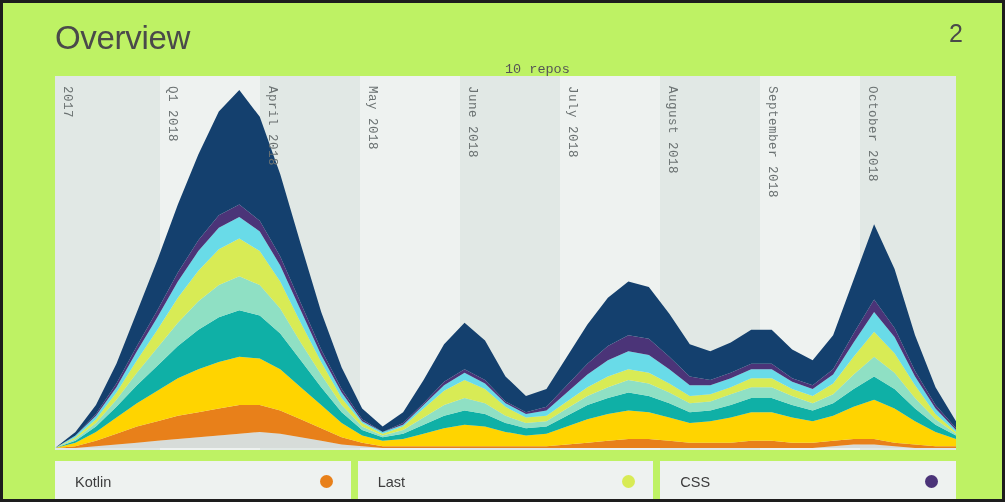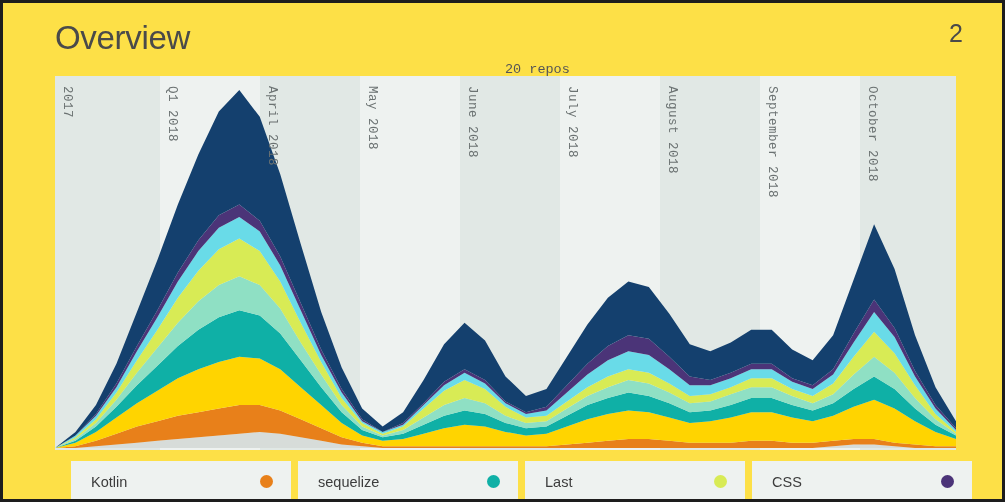--- a/index.html
+++ b/index.html
@@ -7,21 +7,21 @@
     padding: 0;
     background: #ffffff;
   }
   body {
     font-family: "Liberation Sans", sans-serif;
   }
   .page {
     position: relative;
     width: 1005px;
     height: 502px;
-    background: #fde047;
+    background: #bef264;
     box-sizing: border-box;
     border: 3px solid #1d1d1d;
     overflow: hidden;
   }
 
   
   .header {
     position: absolute;
     left: 0; top: 0;
     width: 1005px;
@@ -94,21 +94,20 @@
 
   
   .legend {
     position: absolute;
     left: 52px;
     top: 458px;
     width: 901px;
     height: 41px;
     display: flex;
     gap: 7px;
-    margin-left: 16px;
   }
   .legend-item {
     flex: 1 1 0;
     background: #eef2f0;
     display: flex;
     align-items: center;
     justify-content: space-between;
     padding: 0 18px 0 20px;
     box-sizing: border-box;
     height: 41px;
@@ -126,21 +125,21 @@
   }
 </style>
 </head>
 <body>
 
 <div class="page">
 
   <div class="header">
     <div class="page-title">Overview</div>
     <div class="meta">
-      <div>20 repos</div>
+      <div>10 repos</div>
       <div>Last updated: 2018/10/23 — 14:10:00</div>
     </div>
     <div class="page-number">2</div>
   </div>
 
   <div class="chart">
     <div class="bands">
         <div class="band" style="left: 0px; width: 104.966px; background: rgb(225, 232, 229);"></div>
         <div class="band" style="left: 104.966px; width: 100.011px; background: rgb(238, 242, 240);"></div>
         <div class="band" style="left: 204.977px; width: 100.011px; background: rgb(225, 232, 229);"></div>
@@ -176,24 +175,20 @@
         <div class="axis-label" style="left: 824.043px;">October 2018</div>
       </div>
   </div>
 
   <div class="legend">
       <div class="legend-item">
         <span class="legend-label">Kotlin</span>
         <span class="legend-dot" style="background: rgb(232, 128, 26);"></span>
       </div>
       <div class="legend-item">
-        <span class="legend-label">sequelize</span>
-        <span class="legend-dot" style="background: rgb(15, 176, 166);"></span>
-      </div>
-      <div class="legend-item">
         <span class="legend-label">Last</span>
         <span class="legend-dot" style="background: rgb(216, 235, 85);"></span>
       </div>
       <div class="legend-item">
         <span class="legend-label">CSS</span>
         <span class="legend-dot" style="background: rgb(75, 52, 120);"></span>
       </div>
     </div>
 
 </div>

